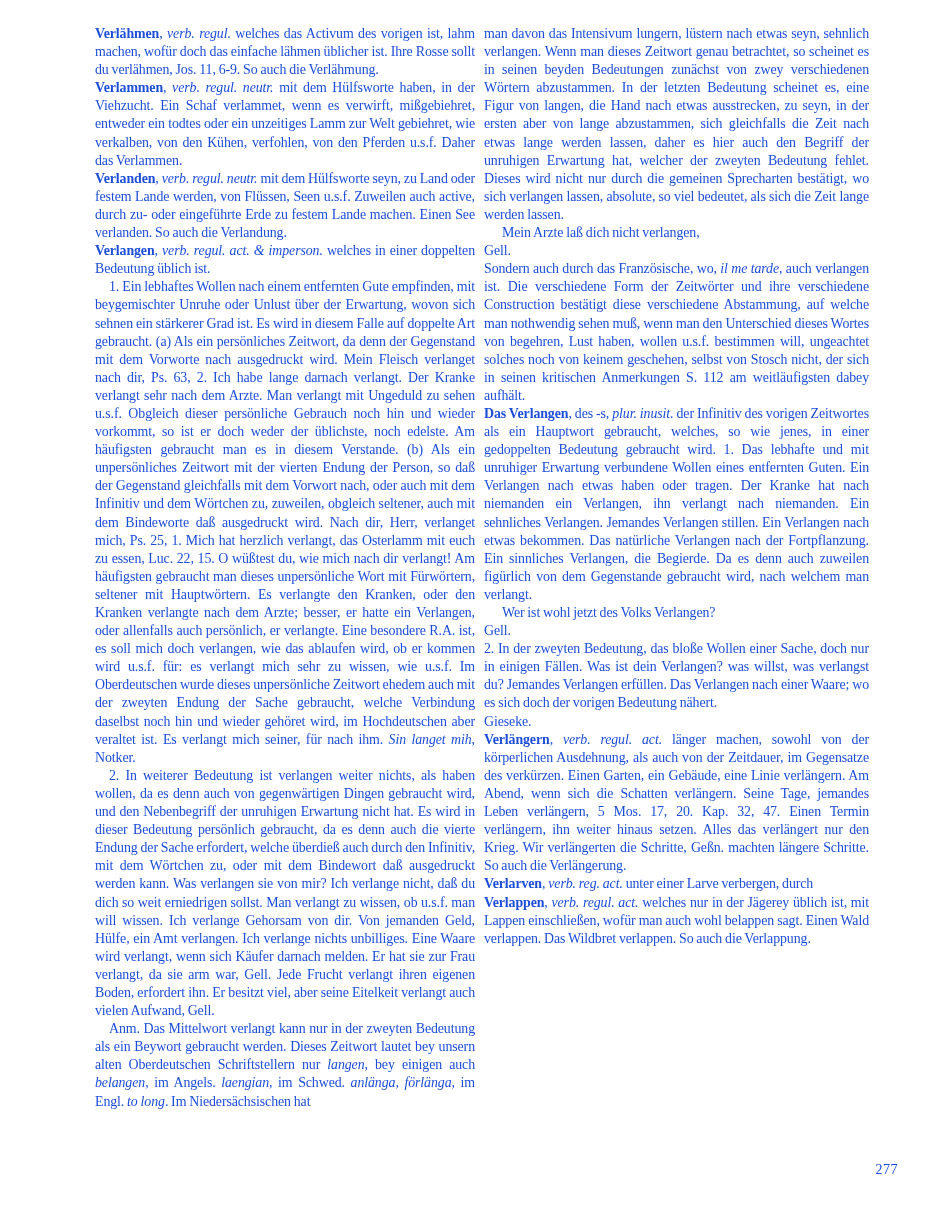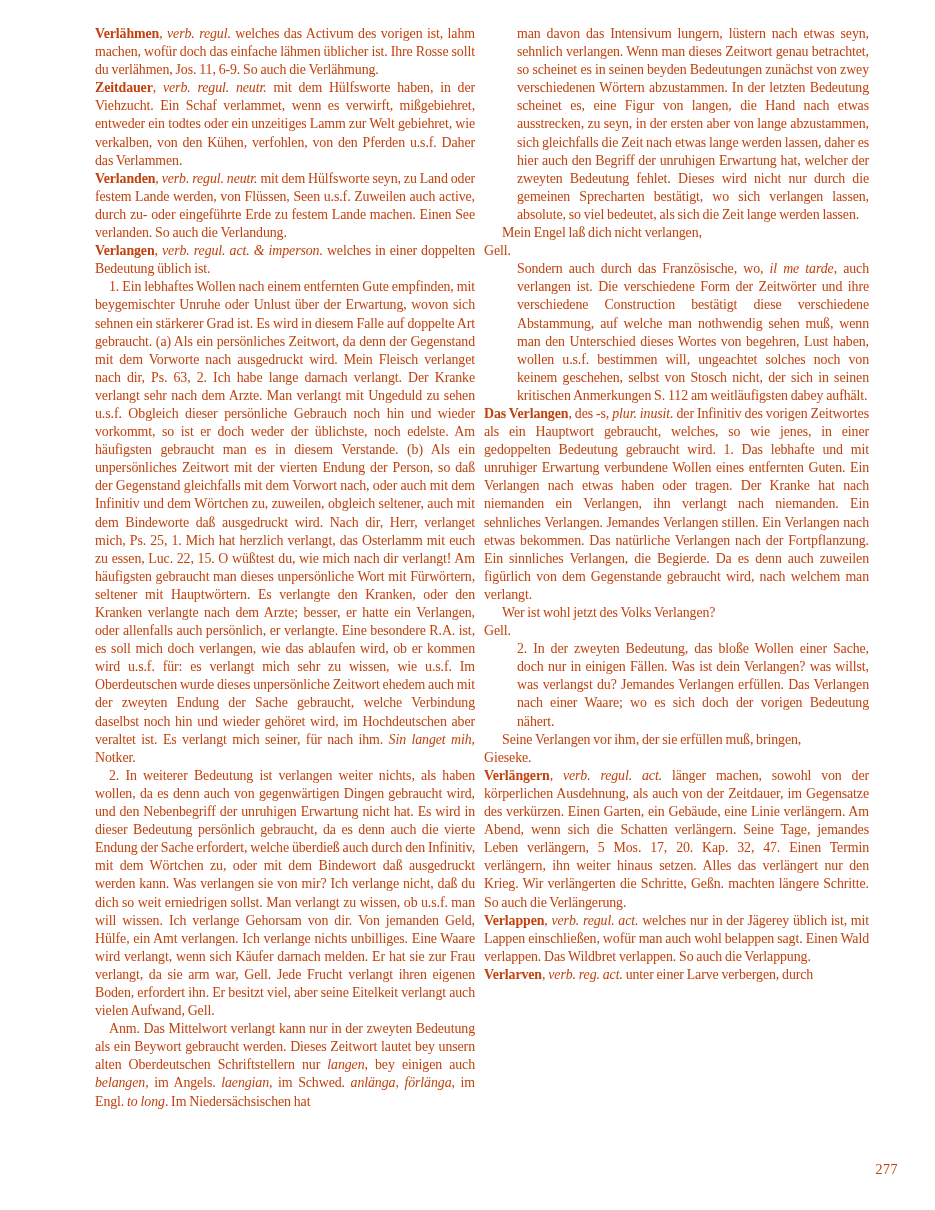--- a/index.html
+++ b/index.html
@@ -2,77 +2,76 @@
 <html lang="de"><head>
 <meta charset="utf-8">
 <style>
   html,body{margin:0;padding:0;background:#e8e8e8;}
   .page{
     position:relative;
     width:935px;height:1210px;
     background:#ffffff;
     overflow:hidden;
     font-family:"Liberation Serif","DejaVu Serif",serif;
-    color:#c2410c;
+    color:#1d4ed8;
     box-sizing:border-box;
   }
   .columns{
     display:flex;
     gap:9px;
     padding:25px 0 0 95px;
   }
   .col{
     width:380px;
     font-size:13.9px;
     line-height:18.1px;
     letter-spacing:-0.1px;
     word-spacing:-0.5px;
     text-align:justify;
     hyphens:auto;
   }
   .col-right{width:385px;}
   .col p{margin:0;padding:0;}
   p.entry{text-indent:0;}
   p.indent{text-indent:14px;}
-  p.plain{text-indent:0;margin-left:33px;}
+  p.plain{text-indent:0;}
   p.verse{text-indent:18px;text-align:left;}
   p.attrib{text-align:left;padding-right:2px;}
   .bold{font-weight:bold;}
   .italic{font-style:italic;}
   .page-number{
     position:absolute;
     right:37px;bottom:32px;
     font-size:14px;
     letter-spacing:0.5px;
   }
 </style>
 </head>
 <body>
 
 <div class="page">
   <div class="columns">
     <div class="col col-left">
         <p class="entry"><span class="bold">Verlähmen</span><span>, </span><span class="italic">verb. regul.</span><span> welches das Activum des vorigen ist, lahm machen, wofür doch das einfache lähmen üblicher ist. Ihre Rosse sollt du verlähmen, Jos. 11, 6-9. So auch die Verlähmung.</span></p>
-        <p class="entry"><span class="bold">Zeitdauer</span><span>, </span><span class="italic">verb. regul. neutr.</span><span> mit dem Hülfsworte haben, in der Viehzucht. Ein Schaf verlammet, wenn es verwirft, mißgebiehret, entweder ein todtes oder ein unzeitiges Lamm zur Welt gebiehret, wie verkalben, von den Kühen, verfohlen, von den Pferden u.s.f. Daher das Verlammen.</span></p>
+        <p class="entry"><span class="bold">Verlammen</span><span>, </span><span class="italic">verb. regul. neutr.</span><span> mit dem Hülfsworte haben, in der Viehzucht. Ein Schaf verlammet, wenn es verwirft, mißgebiehret, entweder ein todtes oder ein unzeitiges Lamm zur Welt gebiehret, wie verkalben, von den Kühen, verfohlen, von den Pferden u.s.f. Daher das Verlammen.</span></p>
         <p class="entry"><span class="bold">Verlanden</span><span>, </span><span class="italic">verb. regul. neutr.</span><span> mit dem Hülfsworte seyn, zu Land oder festem Lande werden, von Flüssen, Seen u.s.f. Zuweilen auch active, durch zu- oder eingeführte Erde zu festem Lande machen. Einen See verlanden. So auch die Verlandung.</span></p>
         <p class="entry"><span class="bold">Verlangen</span><span>, </span><span class="italic">verb. regul. act. &amp; imperson.</span><span> welches in einer doppelten Bedeutung üblich ist.</span></p>
         <p class="indent"><span>1. Ein lebhaftes Wollen nach einem entfernten Gute empfinden, mit beygemischter Unruhe oder Unlust über der Erwartung, wovon sich sehnen ein stärkerer Grad ist. Es wird in diesem Falle auf doppelte Art gebraucht. (a) Als ein persönliches Zeitwort, da denn der Gegenstand mit dem Vorworte nach ausgedruckt wird. Mein Fleisch verlanget nach dir, Ps. 63, 2. Ich habe lange darnach verlangt. Der Kranke verlangt sehr nach dem Arzte. Man verlangt mit Ungeduld zu sehen u.s.f. Obgleich dieser persönliche Gebrauch noch hin und wieder vorkommt, so ist er doch weder der üblichste, noch edelste. Am häufigsten gebraucht man es in diesem Verstande. (b) Als ein unpersönliches Zeitwort mit der vierten Endung der Person, so daß der Gegenstand gleichfalls mit dem Vorwort nach, oder auch mit dem Infinitiv und dem Wörtchen zu, zuweilen, obgleich seltener, auch mit dem Bindeworte daß ausgedruckt wird. Nach dir, Herr, verlanget mich, Ps. 25, 1. Mich hat herzlich verlangt, das Osterlamm mit euch zu essen, Luc. 22, 15. O wüßtest du, wie mich nach dir verlangt! Am häufigsten gebraucht man dieses unpersönliche Wort mit Fürwörtern, seltener mit Hauptwörtern. Es verlangte den Kranken, oder den Kranken verlangte nach dem Arzte; besser, er hatte ein Verlangen, oder allenfalls auch persönlich, er verlangte. Eine besondere R.A. ist, es soll mich doch verlangen, wie das ablaufen wird, ob er kommen wird u.s.f. für: es verlangt mich sehr zu wissen, wie u.s.f. Im Oberdeutschen wurde dieses unpersönliche Zeitwort ehedem auch mit der zweyten Endung der Sache gebraucht, welche Verbindung daselbst noch hin und wieder gehöret wird, im Hochdeutschen aber veraltet ist. Es verlangt mich seiner, für nach ihm. </span><span class="italic">Sin langet mih</span><span>, Notker.</span></p>
         <p class="indent"><span>2. In weiterer Bedeutung ist verlangen weiter nichts, als haben wollen, da es denn auch von gegenwärtigen Dingen gebraucht wird, und den Nebenbegriff der unruhigen Erwartung nicht hat. Es wird in dieser Bedeutung persönlich gebraucht, da es denn auch die vierte Endung der Sache erfordert, welche überdieß auch durch den Infinitiv, mit dem Wörtchen zu, oder mit dem Bindewort daß ausgedruckt werden kann. Was verlangen sie von mir? Ich verlange nicht, daß du dich so weit erniedrigen sollst. Man verlangt zu wissen, ob u.s.f. man will wissen. Ich verlange Gehorsam von dir. Von jemanden Geld, Hülfe, ein Amt verlangen. Ich verlange nichts unbilliges. Eine Waare wird verlangt, wenn sich Käufer darnach melden. Er hat sie zur Frau verlangt, da sie arm war, Gell. Jede Frucht verlangt ihren eigenen Boden, erfordert ihn. Er besitzt viel, aber seine Eitelkeit verlangt auch vielen Aufwand, Gell.</span></p>
         <p class="indent"><span>Anm. Das Mittelwort verlangt kann nur in der zweyten Bedeutung als ein Beywort gebraucht werden. Dieses Zeitwort lautet bey unsern alten Oberdeutschen Schriftstellern nur </span><span class="italic">langen</span><span>, bey einigen auch </span><span class="italic">belangen</span><span>, im Angels. </span><span class="italic">laengian</span><span>, im Schwed. </span><span class="italic">anlänga, förlänga</span><span>, im Engl. </span><span class="italic">to long</span><span>. Im Niedersächsischen hat</span></p>
       </div>
     <div class="col col-right">
         <p class="plain"><span>man davon das Intensivum lungern, lüstern nach etwas seyn, sehnlich verlangen. Wenn man dieses Zeitwort genau betrachtet, so scheinet es in seinen beyden Bedeutungen zunächst von zwey verschiedenen Wörtern abzustammen. In der letzten Bedeutung scheinet es, eine Figur von langen, die Hand nach etwas ausstrecken, zu seyn, in der ersten aber von lange abzustammen, sich gleichfalls die Zeit nach etwas lange werden lassen, daher es hier auch den Begriff der unruhigen Erwartung hat, welcher der zweyten Bedeutung fehlet. Dieses wird nicht nur durch die gemeinen Sprecharten bestätigt, wo sich verlangen lassen, absolute, so viel bedeutet, als sich die Zeit lange werden lassen.</span></p>
-        <p class="verse"><span>Mein Engel laß dich nicht verlangen,</span></p>
+        <p class="verse"><span>Mein Arzte laß dich nicht verlangen,</span></p>
         <p class="attrib"><span>Gell.</span></p>
         <p class="plain"><span>Sondern auch durch das Französische, wo, </span><span class="italic">il me tarde</span><span>, auch verlangen ist. Die verschiedene Form der Zeitwörter und ihre verschiedene Construction bestätigt diese verschiedene Abstammung, auf welche man nothwendig sehen muß, wenn man den Unterschied dieses Wortes von begehren, Lust haben, wollen u.s.f. bestimmen will, ungeachtet solches noch von keinem geschehen, selbst von Stosch nicht, der sich in seinen kritischen Anmerkungen S. 112 am weitläufigsten dabey aufhält.</span></p>
         <p class="entry"><span class="bold">Das Verlangen</span><span>, des -s, </span><span class="italic">plur. inusit.</span><span> der Infinitiv des vorigen Zeitwortes als ein Hauptwort gebraucht, welches, so wie jenes, in einer gedoppelten Bedeutung gebraucht wird. 1. Das lebhafte und mit unruhiger Erwartung verbundene Wollen eines entfernten Guten. Ein Verlangen nach etwas haben oder tragen. Der Kranke hat nach niemanden ein Verlangen, ihn verlangt nach niemanden. Ein sehnliches Verlangen. Jemandes Verlangen stillen. Ein Verlangen nach etwas bekommen. Das natürliche Verlangen nach der Fortpflanzung. Ein sinnliches Verlangen, die Begierde. Da es denn auch zuweilen figürlich von dem Gegenstande gebraucht wird, nach welchem man verlangt.</span></p>
         <p class="verse"><span>Wer ist wohl jetzt des Volks Verlangen?</span></p>
         <p class="attrib"><span>Gell.</span></p>
         <p class="plain"><span>2. In der zweyten Bedeutung, das bloße Wollen einer Sache, doch nur in einigen Fällen. Was ist dein Verlangen? was willst, was verlangst du? Jemandes Verlangen erfüllen. Das Verlangen nach einer Waare; wo es sich doch der vorigen Bedeutung nähert.</span></p>
-        <p class="verse"><span>Seine Verlangen vor ihm, der sie erfüllen muß, bringen,</span></p>
         <p class="attrib"><span>Gieseke.</span></p>
         <p class="entry"><span class="bold">Verlängern</span><span>, </span><span class="italic">verb. regul. act.</span><span> länger machen, sowohl von der körperlichen Ausdehnung, als auch von der Zeitdauer, im Gegensatze des verkürzen. Einen Garten, ein Gebäude, eine Linie verlängern. Am Abend, wenn sich die Schatten verlängern. Seine Tage, jemandes Leben verlängern, 5 Mos. 17, 20. Kap. 32, 47. Einen Termin verlängern, ihn weiter hinaus setzen. Alles das verlängert nur den Krieg. Wir verlängerten die Schritte, Geßn. machten längere Schritte. So auch die Verlängerung.</span></p>
+        <p class="entry"><span class="bold">Verlarven</span><span>, </span><span class="italic">verb. reg. act.</span><span> unter einer Larve verbergen, durch</span></p>
         <p class="entry"><span class="bold">Verlappen</span><span>, </span><span class="italic">verb. regul. act.</span><span> welches nur in der Jägerey üblich ist, mit Lappen einschließen, wofür man auch wohl belappen sagt. Einen Wald verlappen. Das Wildbret verlappen. So auch die Verlappung.</span></p>
-        <p class="entry"><span class="bold">Verlarven</span><span>, </span><span class="italic">verb. reg. act.</span><span> unter einer Larve verbergen, durch</span></p>
       </div>
   </div>
   <div class="page-number">277</div>
 </div>
 
 </body></html>

